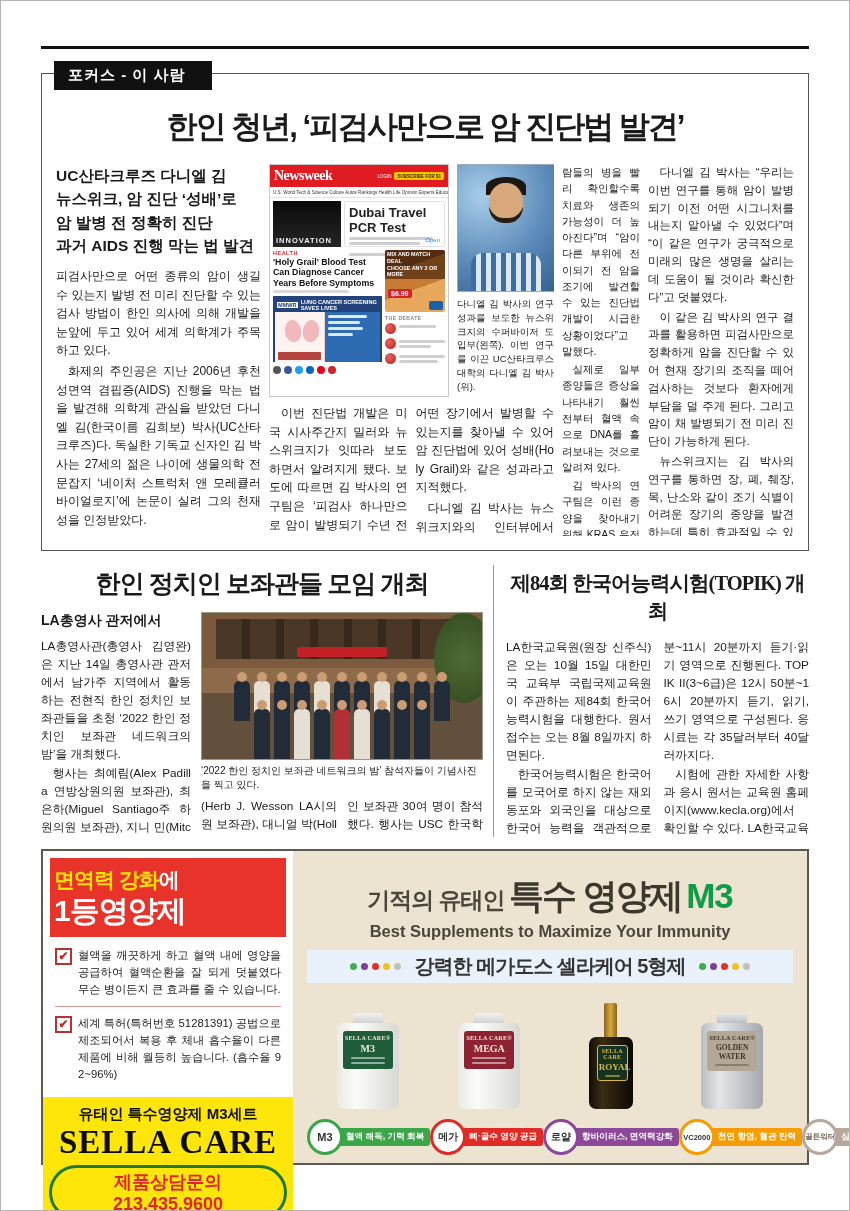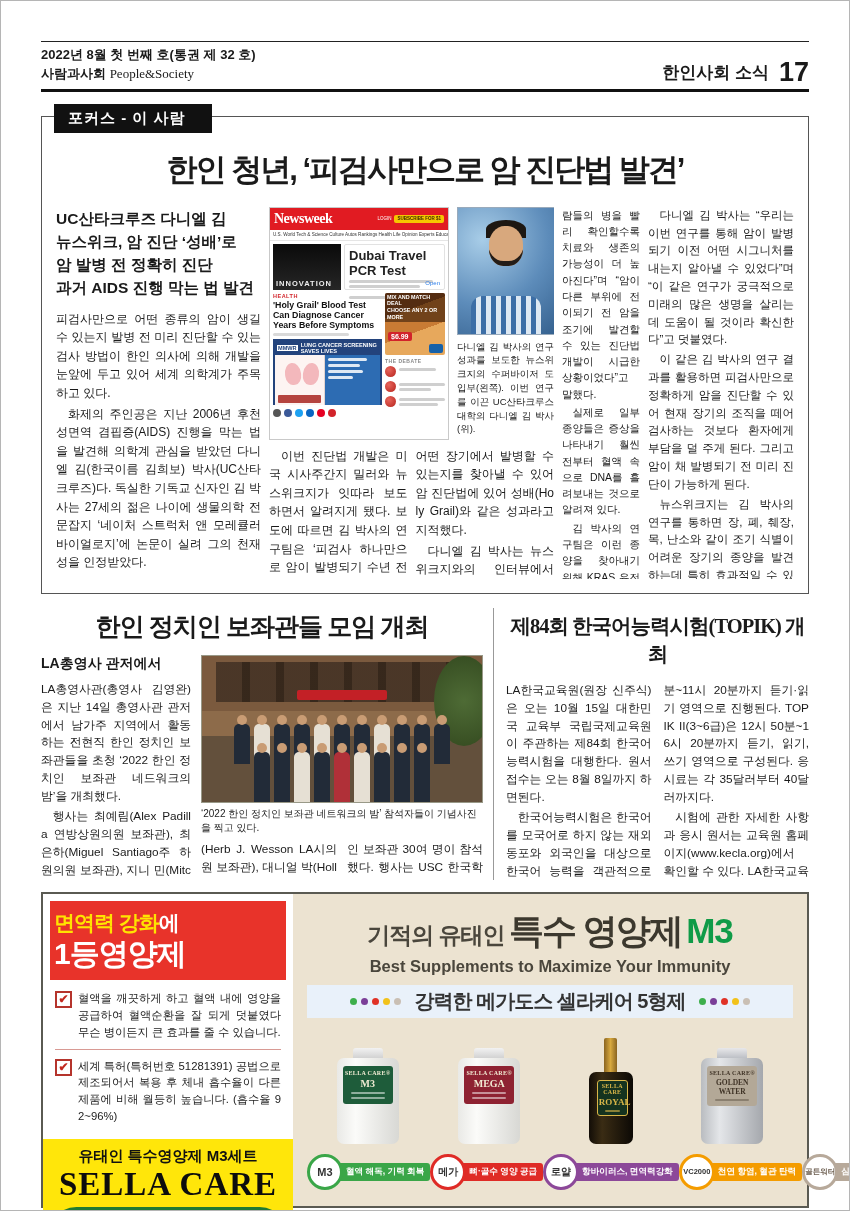--- a/index.html
+++ b/index.html
@@ -127,21 +127,21 @@
   .chk{display:flex;gap:6px;margin-bottom:8px;}
   .cb{flex:none;width:13px;height:13px;border:2px solid #b5342c;color:#c2281f;font-size:12px;line-height:12px;text-align:center;font-weight:bold;margin-top:1px;}
   .chk p{margin:0;font-size:11.3px;line-height:1.5;color:#222;text-align:justify;word-break:break-all;}
   .chkdiv{border-top:1px solid #d89a94;margin:8px 0;}
   .adyel{background:#ffe60a;text-align:center;padding:8px 6px 9px;}
   .ady1{font-size:15px;font-weight:bold;color:#111;}
   .adbrand{font-family:"Liberation Serif",serif;font-size:33px;font-weight:bold;letter-spacing:1px;color:#0d0d0d;line-height:1.15;}
   .adpill{display:inline-block;border:3px solid #1f7a33;border-radius:999px;padding:2px 12px;margin-top:3px;
           color:#e02525;font-size:18px;font-weight:bold;}
   .adr{flex:1;background:#ece3d1;padding:14px 14px 0;min-width:0;}
-  .adtitle{text-align:center;color:#4a463c;}
+  .adtitle{text-align:center;color:#4a463c;margin-top:8px;}
   .adtitle .t1{font-size:23px;font-weight:bold;letter-spacing:-1px;}
   .adtitle .t2{font-size:35px;font-weight:bold;letter-spacing:-2px;color:#3c382e;}
   .adtitle .t3{font-size:35px;font-weight:bold;color:#0f9b47;letter-spacing:-1px;}
   .adsub{text-align:center;font-size:16.5px;font-weight:bold;color:#4a463c;margin-top:2px;}
   .adband{background:#e9f1fa;margin-top:9px;height:33px;display:flex;align-items:center;justify-content:center;gap:14px;}
   .adband .tx{font-size:20px;font-weight:bold;color:#333;letter-spacing:-1px;}
   .dots{display:flex;gap:4px;}
   .dot{width:7px;height:7px;border-radius:50%;}
   .d1{background:#3daf4c;}.d2{background:#7b3f98;}.d3{background:#e03226;}.d4{background:#f2c21a;}.d5{background:#c9bfb4;}
   .bottles{display:flex;justify-content:space-around;align-items:flex-end;height:118px;margin-top:8px;}
@@ -172,31 +172,20 @@
   .bg2{border:3px solid #df2b26;font-size:10px;} .rb2{background:#df2b26;}
   .bg3{border:3px solid #8c4899;font-size:10px;} .rb3{background:#8c4899;}
   .bg4{border:3px solid #f49c00;font-size:7.5px;} .rb4{background:#f49c00;}
   .bg5{border:3px solid #b7a99a;font-size:7.5px;color:#6b5d4e;} .rb5{background:#b7a99a;color:#fff;}
 </style>
 </head>
 <body>
 
 <div class="page">
 
-  <div class="hdr">
-    <div class="hdr-l">
-      <div>2022년 8월 첫 번째 호(통권 제 32 호)</div>
-      <div><span style="font-weight:bold">사람과사회</span>
-           <span class="eng">People&amp;Society</span></div>
-    </div>
-    <div class="hdr-r">
-      <span class="sec">한인사회 소식</span>
-      <span class="pno">17</span>
-    </div>
-  </div>
   <div class="hdr-rule"></div>
 
   <section class="focus">
     <div class="ftag">포커스 - 이 사람</div>
     <h1 class="hl1">한인 청년, ‘피검사만으로 암 진단법 발견’</h1>
     <div class="fcols">
       <div class="fc1">
         <div class="lead">
           <div>UC산타크루즈 다니엘 김</div>
           <div>뉴스위크, 암 진단 ‘성배’로</div>

